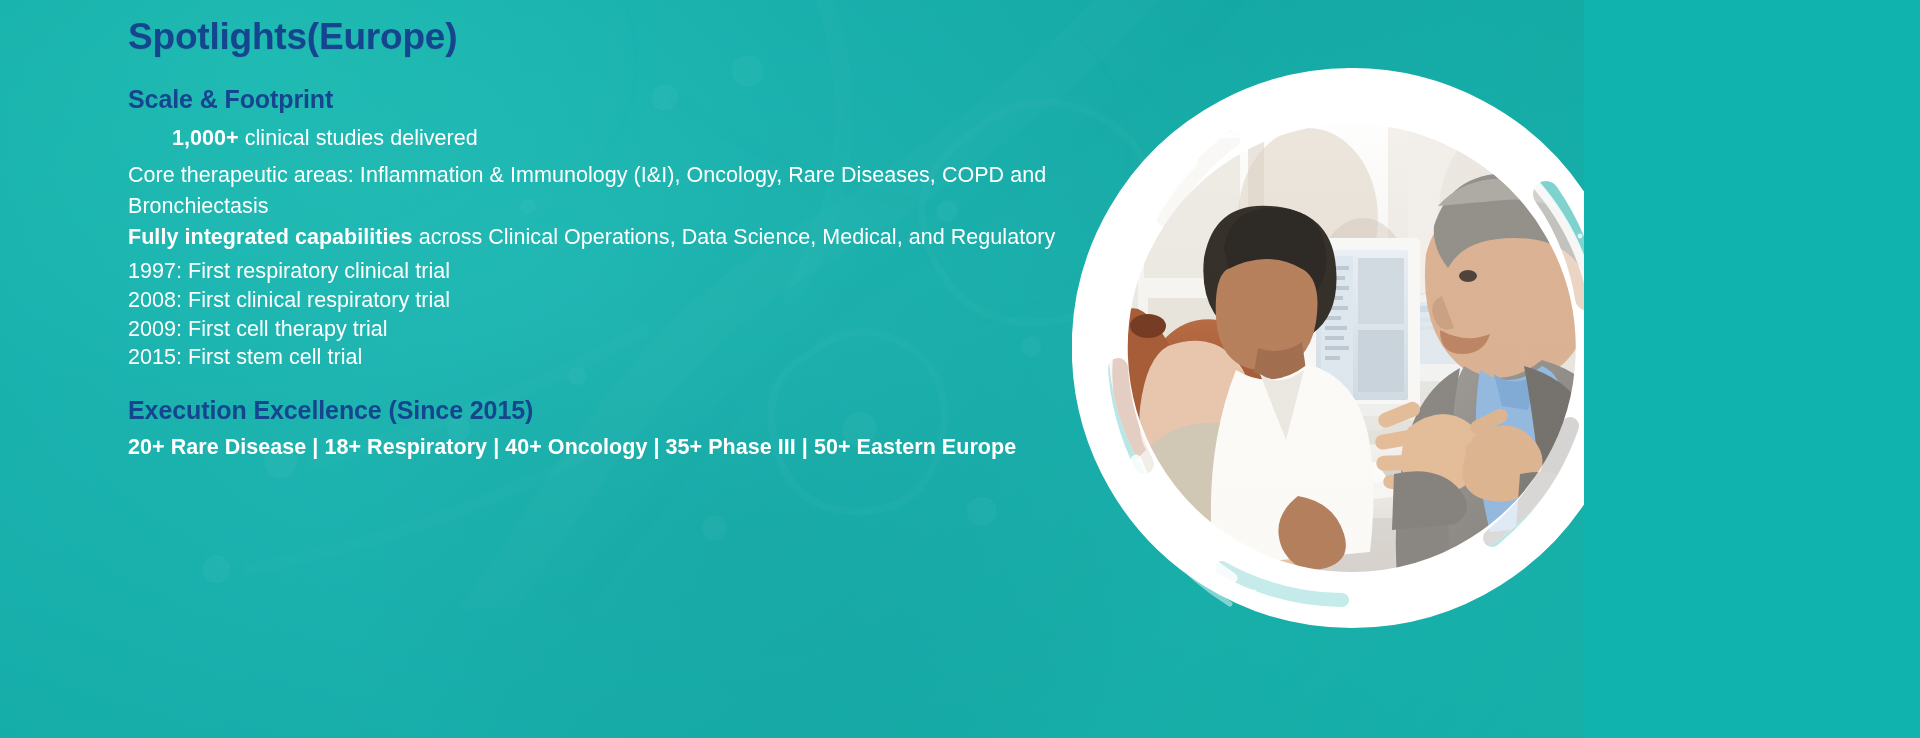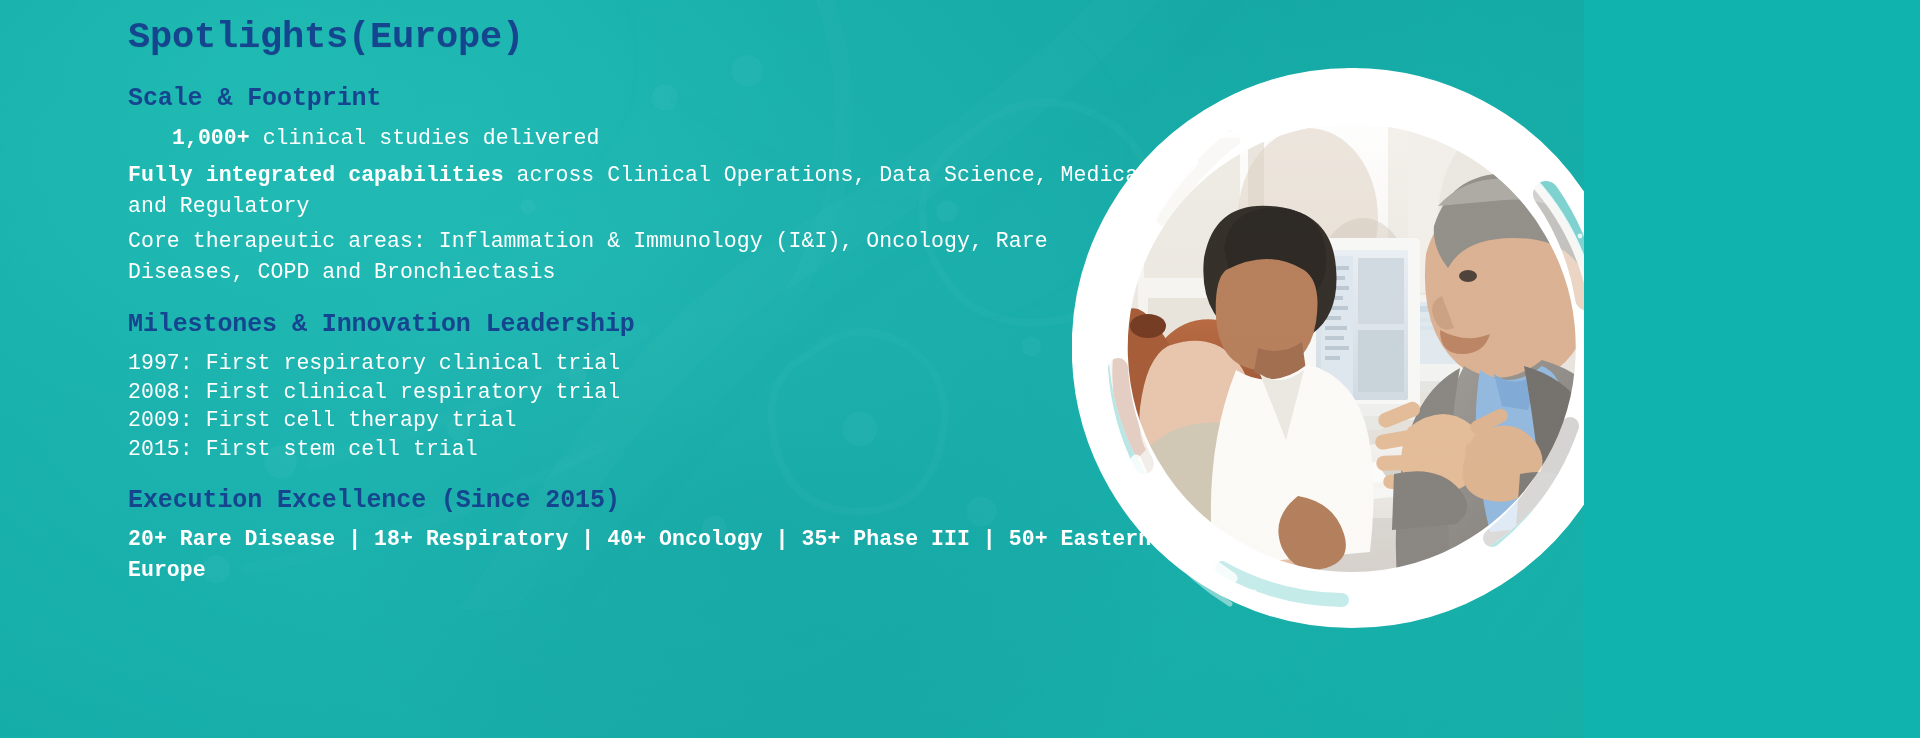--- a/index.html
+++ b/index.html
@@ -13,21 +13,20 @@
 
   
   #slide {
     position:absolute; inset:0;
     width:1584px; height:738px;
     overflow:hidden;
     background:
       radial-gradient(ellipse 900px 600px at 16% 8%,  #19bdb5 0%, rgba(25,189,181,0) 60%),
       radial-gradient(ellipse 700px 520px at 48% 72%, #0fa9a6 0%, rgba(15,169,166,0) 62%),
       linear-gradient(118deg, #14b5b0 0%, #13b2ae 35%, #12aeaa 62%, #17b9b2 100%);
-    font-family: Liberation Mono, monospace;
   }
   #bg-pattern { position:absolute; inset:0; opacity:.30; pointer-events:none; }
   #bg-vignette {
     position:absolute; inset:0; pointer-events:none;
     background:radial-gradient(ellipse 1500px 900px at 38% 45%, rgba(255,255,255,.06) 0%, rgba(0,0,0,.05) 78%);
   }
 
   
   #content {
     position:absolute;
@@ -153,27 +152,26 @@
 
     <div class="page-title">Spotlights(Europe)</div>
 
     <div class="section-head" id="sec-scale-head">Scale &amp; Footprint</div>
 
     <div class="body-line" id="line-1000">
       <b>1,000+</b><span> clinical studies delivered</span>
     </div>
 
 
+    <div class="body-line" id="line-core">Core therapeutic areas: Inflammation &amp; Immunology (I&amp;I), Oncology, Rare Diseases, COPD and Bronchiectasis</div>
+
     <div class="body-line" id="line-fully">
       <b>Fully integrated capabilities</b><span> across Clinical Operations, Data Science, Medical, and Regulatory</span>
     </div>
 
-    <div class="body-line" id="line-core">Core therapeutic areas: Inflammation &amp; Immunology (I&amp;I), Oncology, Rare Diseases, COPD and Bronchiectasis</div>
-
-    <div class="section-head" id="sec-milestones-head">Milestones &amp; Innovation Leadership</div>
 
     <div class="body-line milestone">1997: First respiratory clinical trial</div>
     <div class="body-line milestone">2008: First clinical respiratory trial</div>
     <div class="body-line milestone">2009: First cell therapy trial</div>
     <div class="body-line milestone">2015: First stem cell trial</div>
 
     <div class="section-head" id="sec-exec-head">Execution Excellence (Since 2015)</div>
 
     <div class="body-line" id="line-exec-stats">20+ Rare Disease | 18+ Respiratory | 40+ Oncology | 35+ Phase III | 50+ Eastern Europe</div>
   </div>

